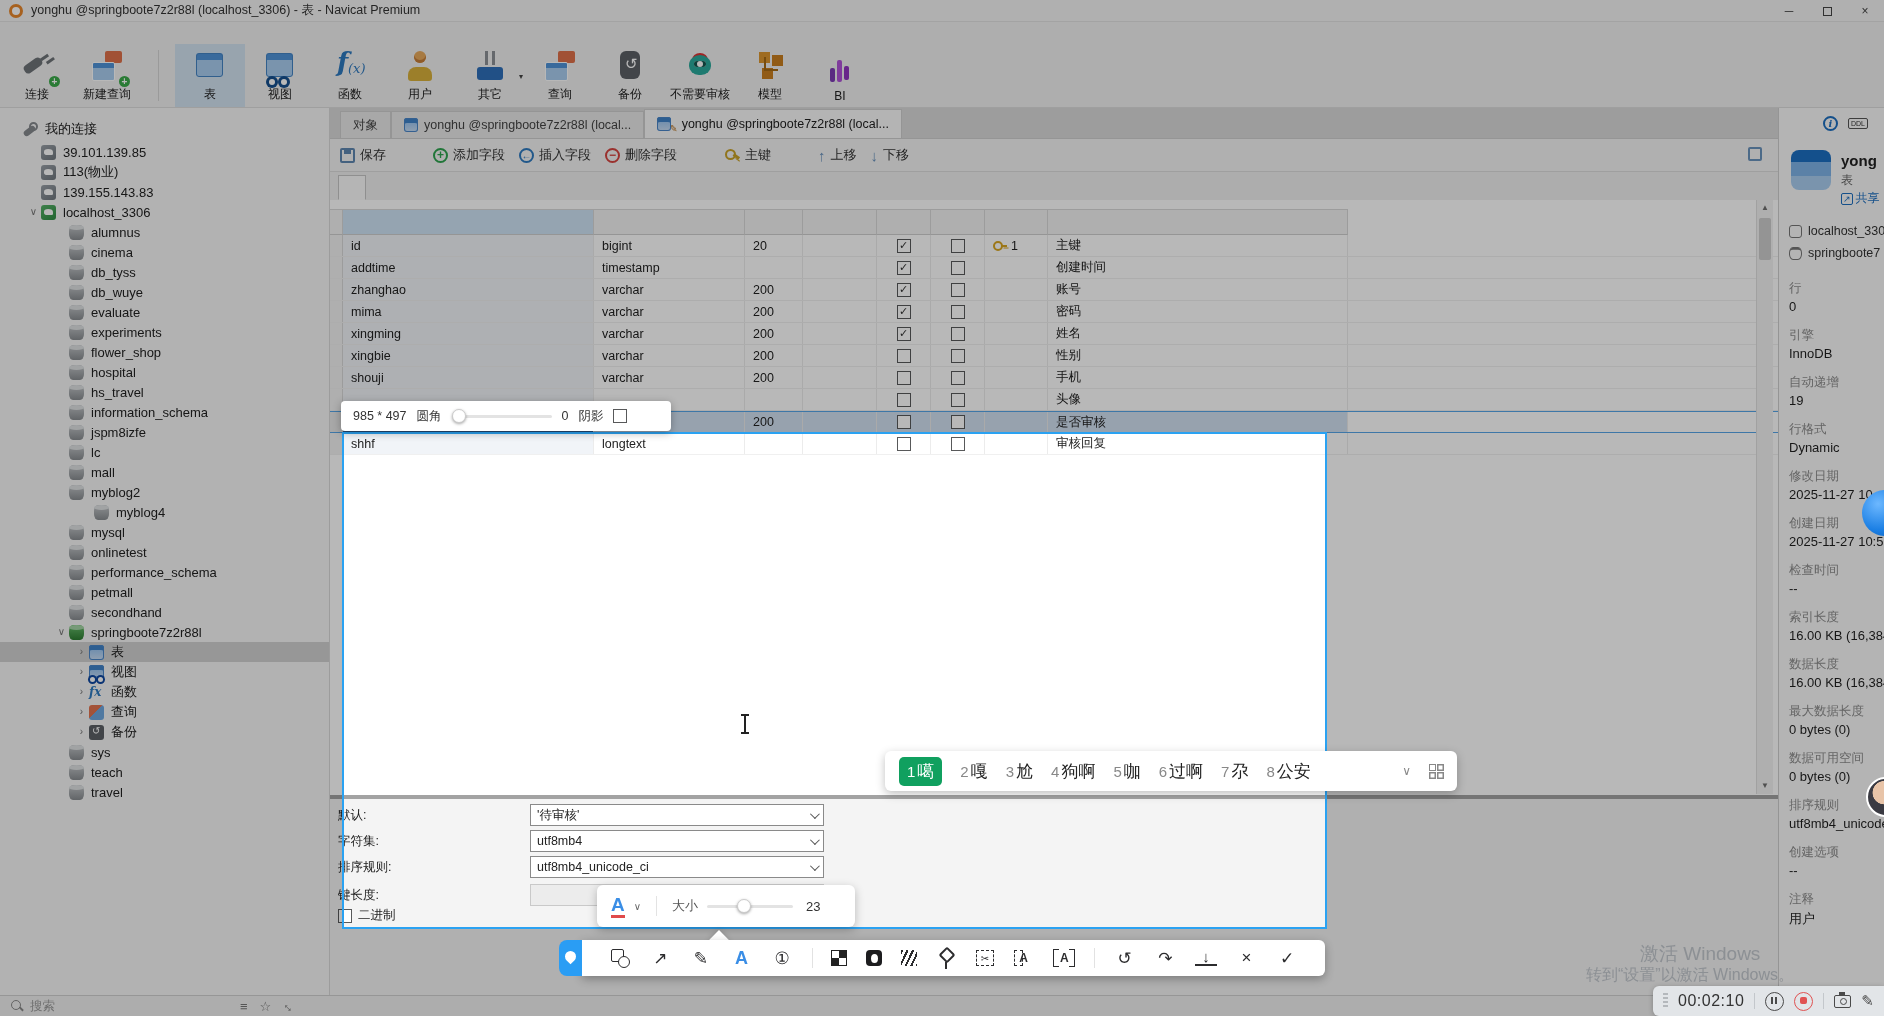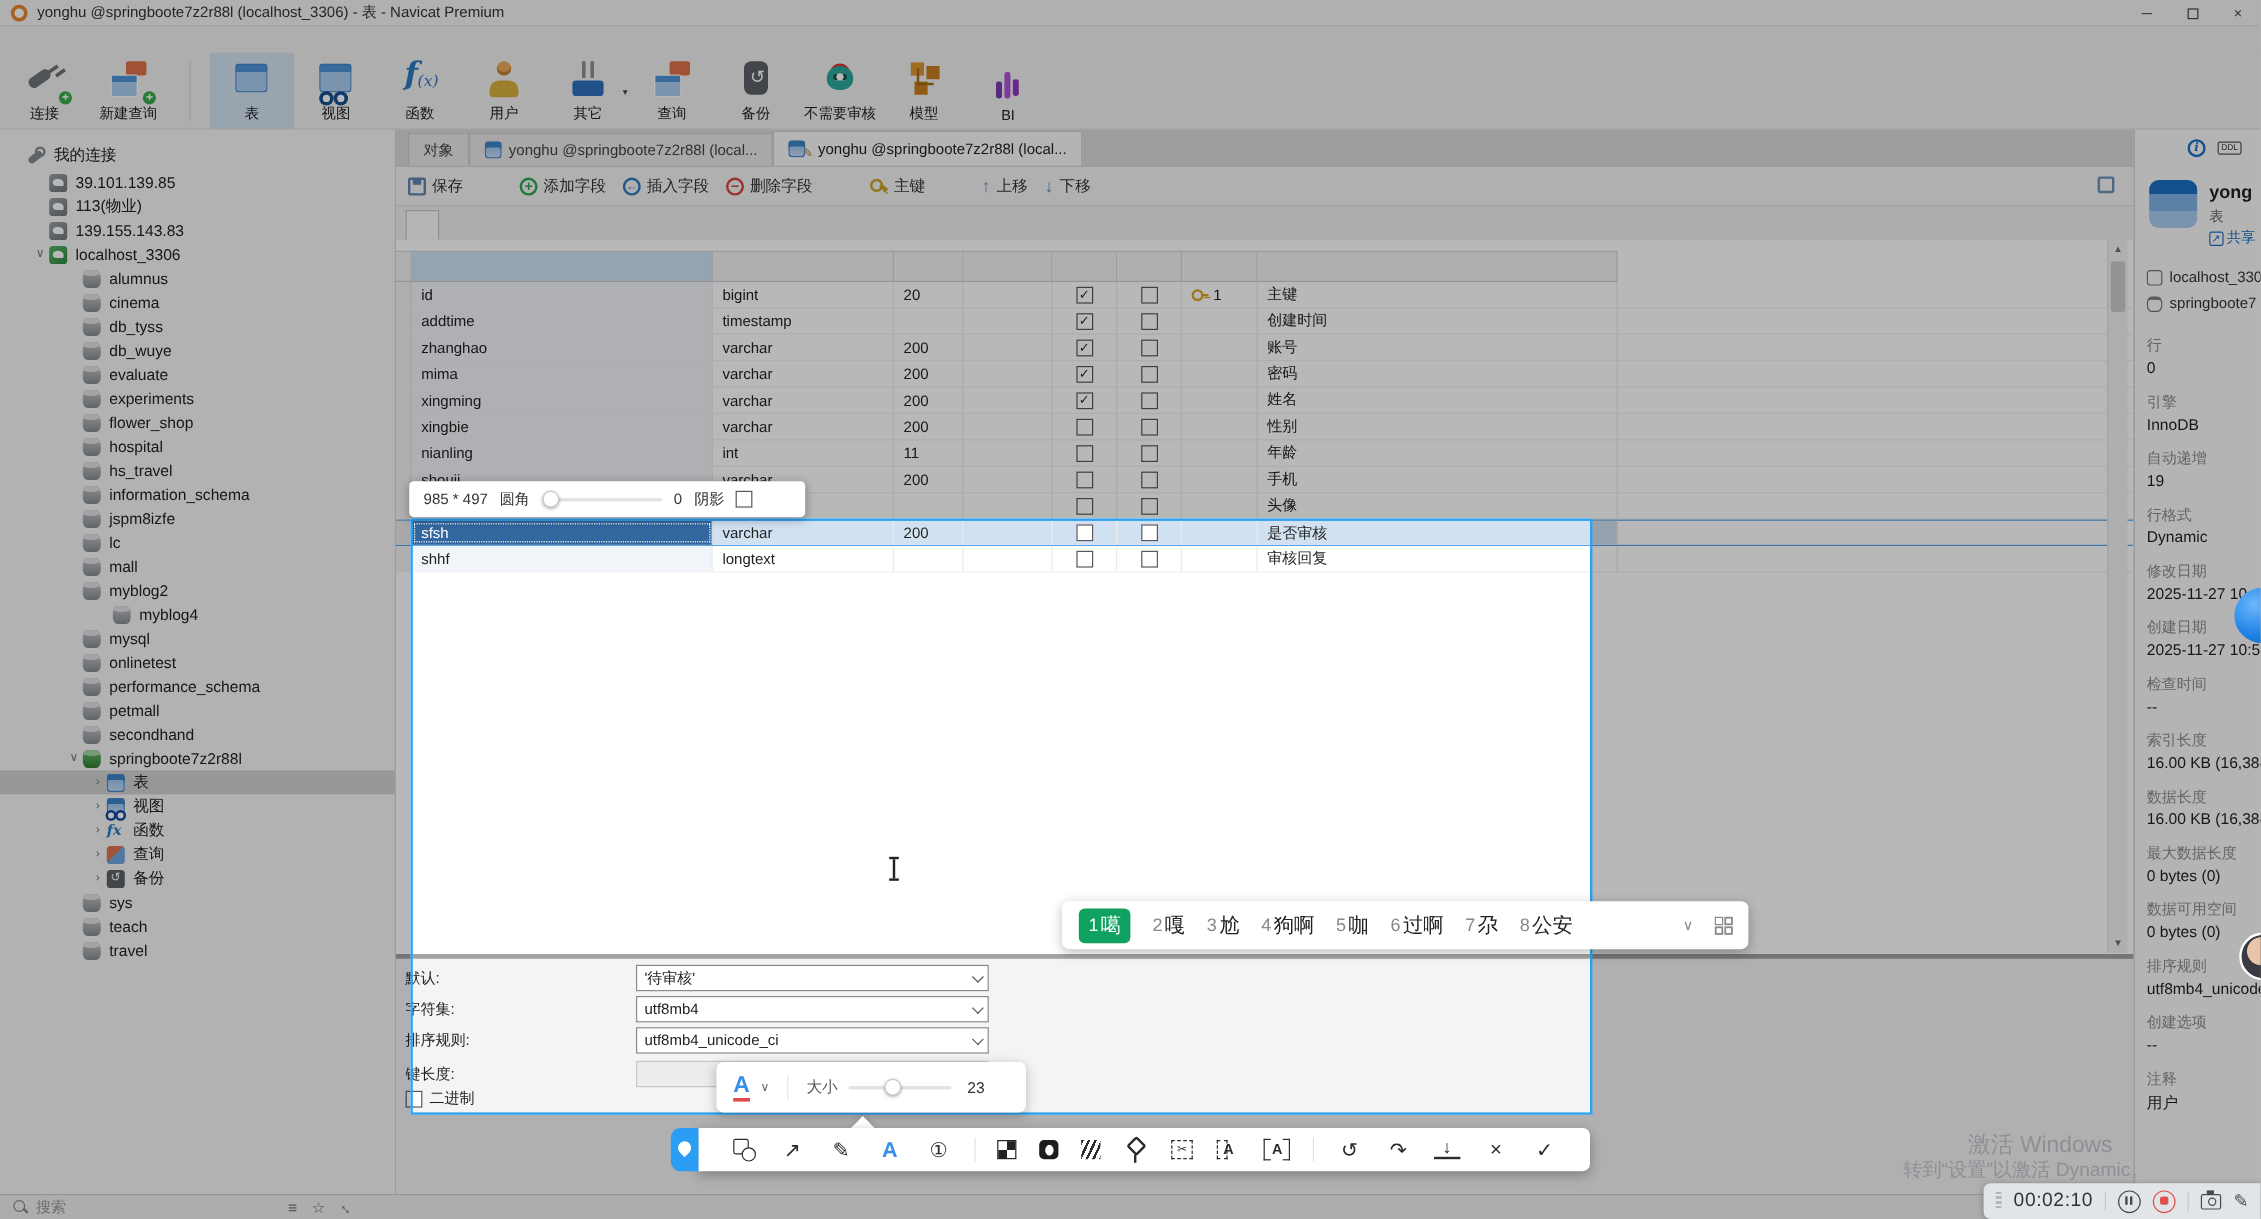--- a/index.html
+++ b/index.html
@@ -628,35 +628,20 @@
               <span class="cb"></span>
             </div>
     <div class="c c-vt">
               <span class="cb"></span>
             </div>
     <div class="c c-key"></div>
     <div class="c c-cmt">性别</div>
   </div>
           <div class="grow">
     <div class="c c0"></div>
-    <div class="c c-name">nianling</div>
-    <div class="c c-type">int</div>
-    <div class="c c-len">11</div>
-    <div class="c c-dec"></div>
-    <div class="c c-nn">
-              <span class="cb"></span>
-            </div>
-    <div class="c c-vt">
-              <span class="cb"></span>
-            </div>
-    <div class="c c-key"></div>
-    <div class="c c-cmt">年龄</div>
-  </div>
-          <div class="grow">
-    <div class="c c0"></div>
     <div class="c c-name">shouji</div>
     <div class="c c-type">varchar</div>
     <div class="c c-len">200</div>
     <div class="c c-dec"></div>
     <div class="c c-nn">
               <span class="cb"></span>
             </div>
     <div class="c c-vt">
               <span class="cb"></span>
             </div>
@@ -841,21 +826,21 @@
     <span class="mag"></span>
     <span id="search-label">搜索</span>
     <span id="sb-icons">
       <span>≡</span>
       <span>☆</span>
       <span class="diag">↔</span>
     </span>
   </div>
 
   <div class="wm" id="wm1">激活 Windows</div>
-  <div class="wm" id="wm2">转到“设置”以激活 Dynamic。</div>
+  <div class="wm" id="wm2">转到“设置”以激活 Windows。</div>
 
   <div id="selbox"></div>
 
   <div id="sizebox">
     <span>985 * 497</span>
     <span>圆角</span>
     <span class="slider">
         <span class="knob" style="left:0"></span>
       </span>
     <span>0</span>

